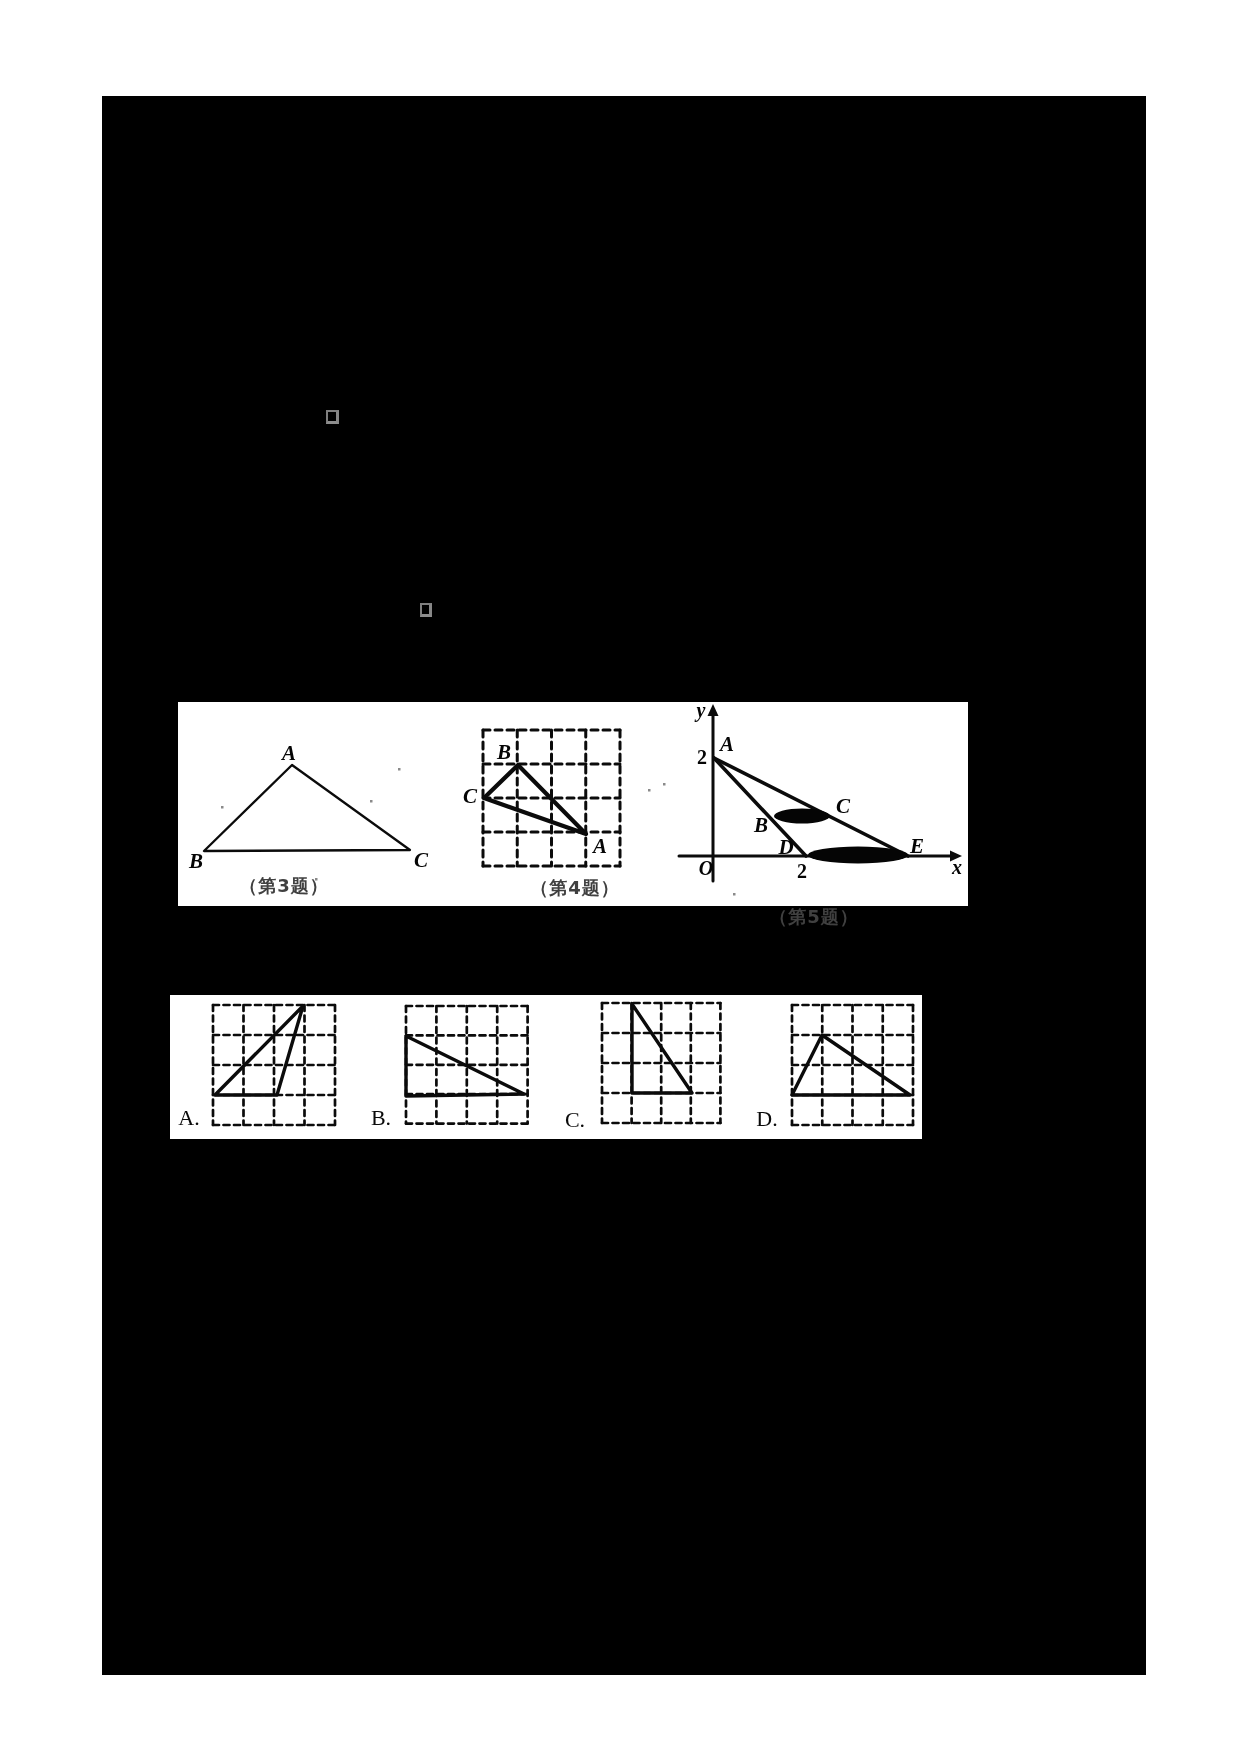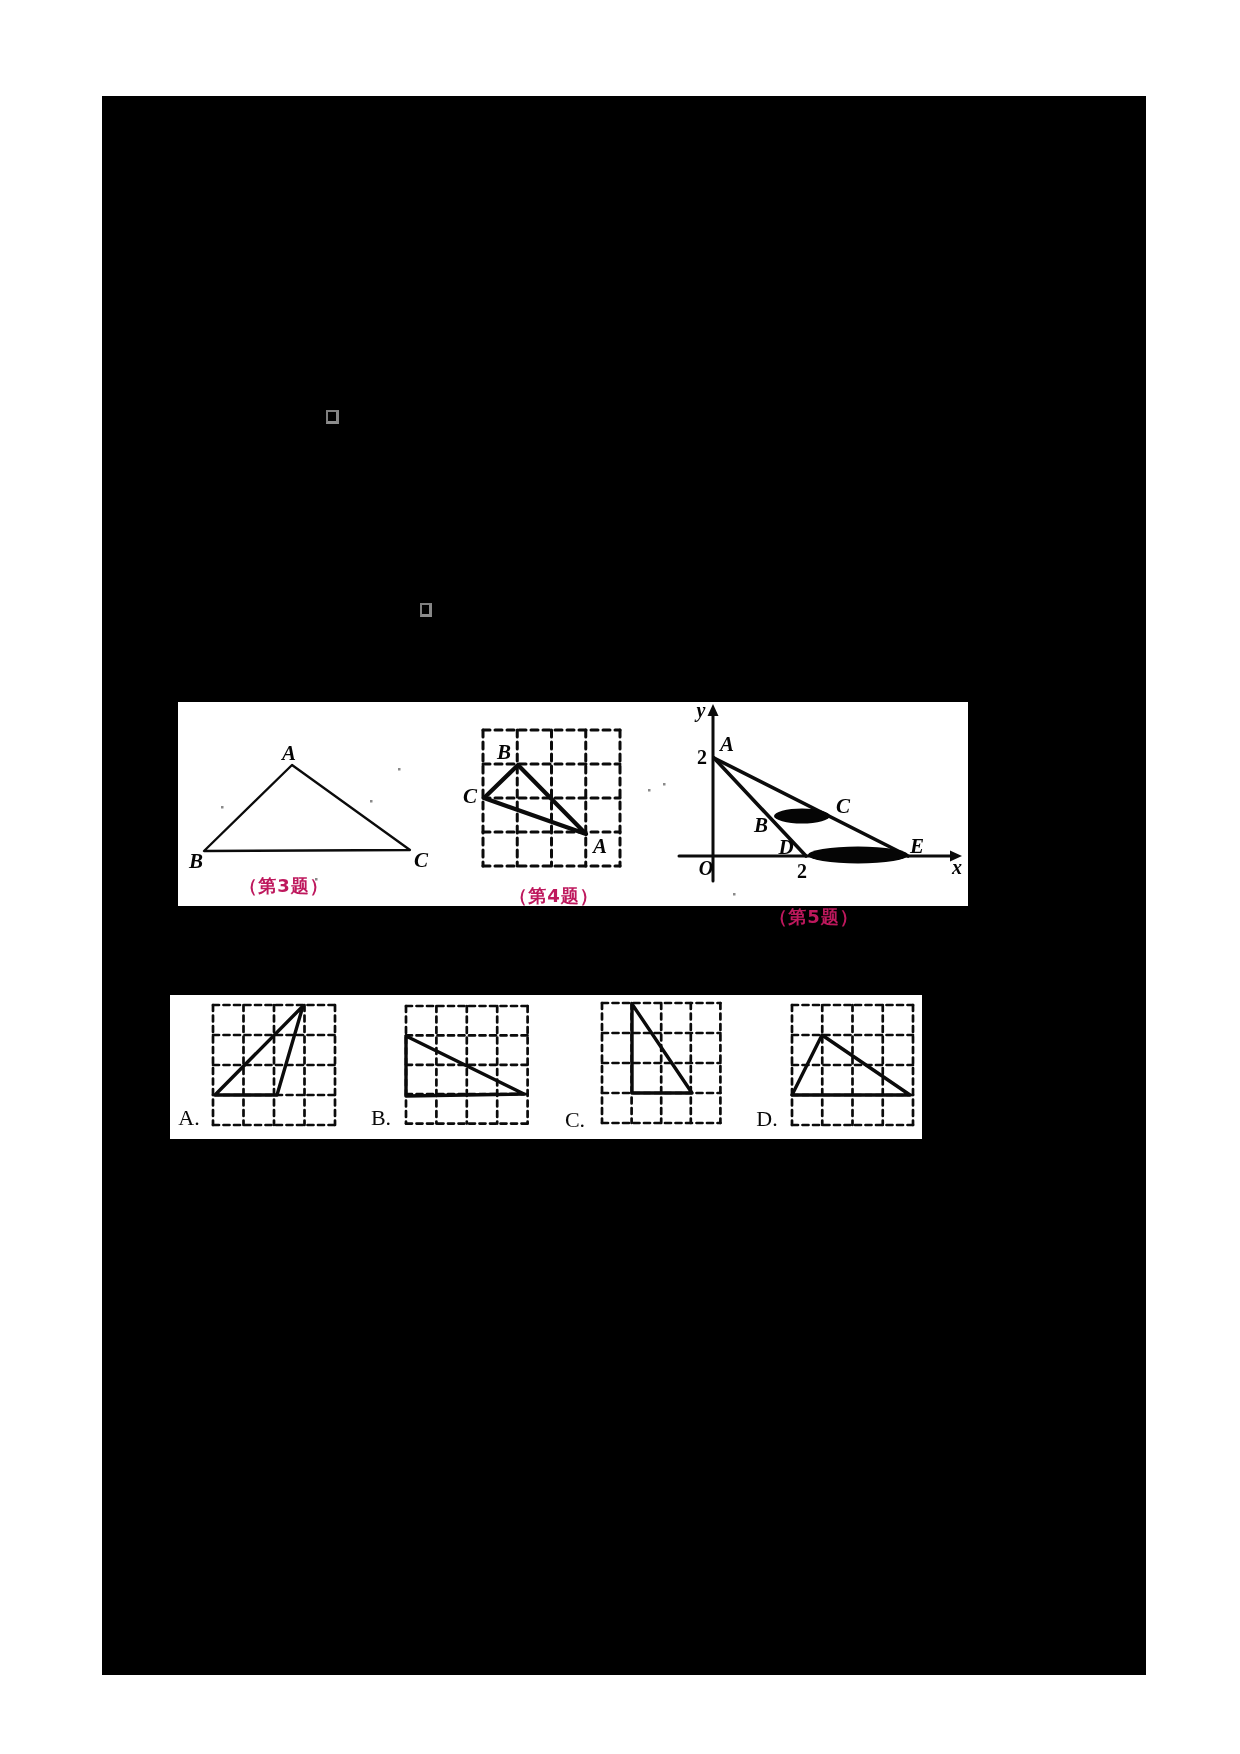--- a/index.html
+++ b/index.html
@@ -11,24 +11,24 @@
   .sq1{left:326px;top:410px;width:13px;height:14px;}
   .sq2{left:420px;top:603px;width:12px;height:14px;}
   .strip{position:absolute;background:#ffffff;}
   .strip1{left:178px;top:702px;width:790px;height:204px;}
   .strip2{left:170px;top:995px;width:752px;height:144px;}
   .strip svg{position:absolute;left:0;top:0;}
   svg text{fill:#050505;text-anchor:middle;}
   .v{font:italic 700 21px "Liberation Serif",serif;}
   .n{font:700 20px "Liberation Serif",serif;}
   .ax{font:italic 700 20px "Liberation Serif",serif;}
-  .cap{position:absolute;transform:translate(-50%,-50%);white-space:nowrap;color:#be185d;
+  .cap{position:absolute;transform:translate(-50%,-50%);white-space:nowrap;color:#404040;
        font:700 18px "DejaVu Sans","Liberation Sans",sans-serif;letter-spacing:1px;}
   .cap3{left:106px;top:184px;}
-  .cap4{left:376px;top:186px;margin-top:8px;}
+  .cap4{left:397px;top:186px;}
   .cap5{left:636px;top:187px;margin-top:28px;}
   .optlab{position:absolute;transform:translate(-50%,-50%);color:#0a0a0a;
           font:400 22px "Liberation Serif",serif;}
   .opt-a{left:19px;top:123px;}
   .opt-b{left:211px;top:123px;}
   .opt-c{left:405px;top:125px;}
   .opt-d{left:597px;top:124px;}
 </style>
 </head>
 <body>

